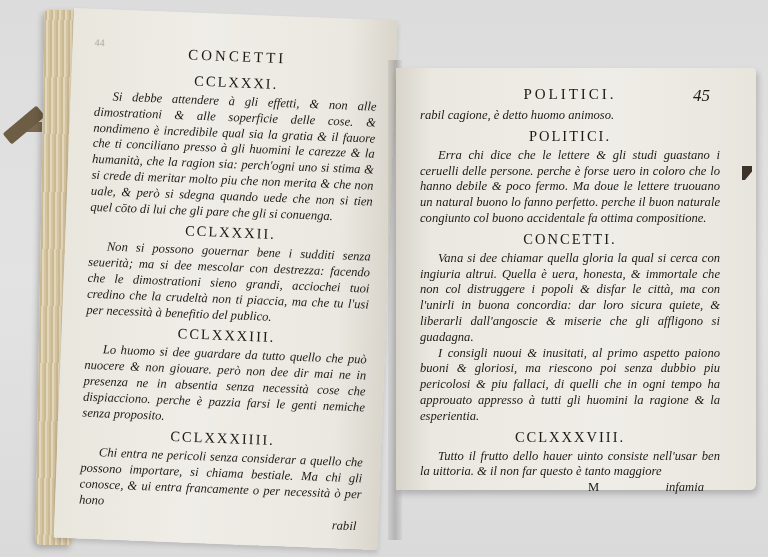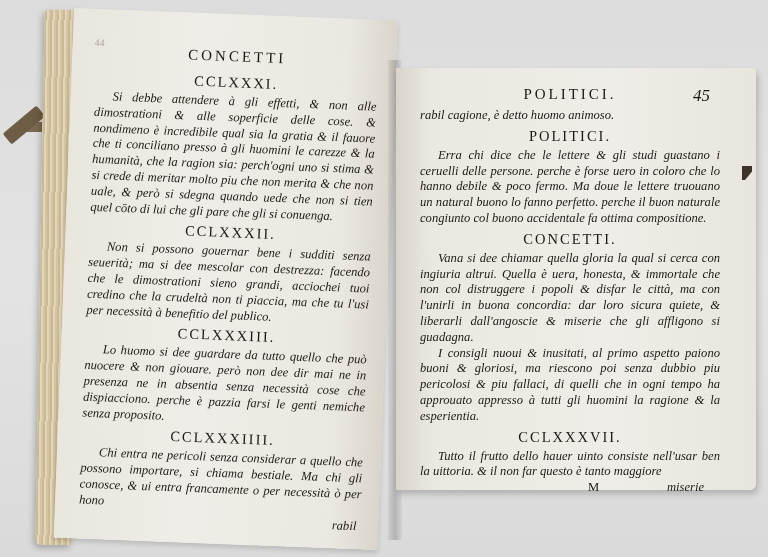--- a/index.html
+++ b/index.html
@@ -100,23 +100,23 @@
       <div class="head-row">
         <div class="running-head">POLITICI.</div>
         <span class="folio">45</span>
       </div>
       <p class="para noindent">rabil cagione, è detto huomo animoso.</p>
       <div class="numeral">POLITICI.</div>
       <p class="para">Erra chi dice che le lettere &amp; gli studi guastano i ceruelli delle persone. perche è forse uero in coloro che lo hanno debile &amp; poco fermo. Ma doue le lettere truouano un natural buono lo fanno perfetto. perche il buon naturale congiunto col buono accidentale fa ottima compositione.</p>
       <div class="numeral">CONCETTI.</div>
       <p class="para">Vana si dee chiamar quella gloria la qual si cerca con ingiuria altrui. Quella è uera, honesta, &amp; immortale che non col distruggere i popoli &amp; disfar le città, ma con l'unirli in buona concordia: dar loro sicura quiete, &amp; liberarli dall'angoscie &amp; miserie che gli affligono si guadagna.</p>
       <p class="para">I consigli nuoui &amp; inusitati, al primo aspetto paiono buoni &amp; gloriosi, ma riescono poi senza dubbio piu pericolosi &amp; piu fallaci, di quelli che in ogni tempo ha approuato appresso à tutti gli huomini la ragione &amp; la esperientia.</p>
-      <div class="numeral">CCLXXXVII.</div>
+      <div class="numeral">CCLXXXVIII.</div>
       <p class="para">Tutto il frutto dello hauer uinto consiste nell'usar ben la uittoria. &amp; il non far questo è tanto maggiore</p>
       <div class="signature-row">
         <span class="sig">M</span>
-        <span class="catchword">miserie</span>
+        <span class="catchword">infamia</span>
       </div>
     </div>
   </div>
 
   <div class="ribbon-right"></div>
 </div>
 
 </body></html>

